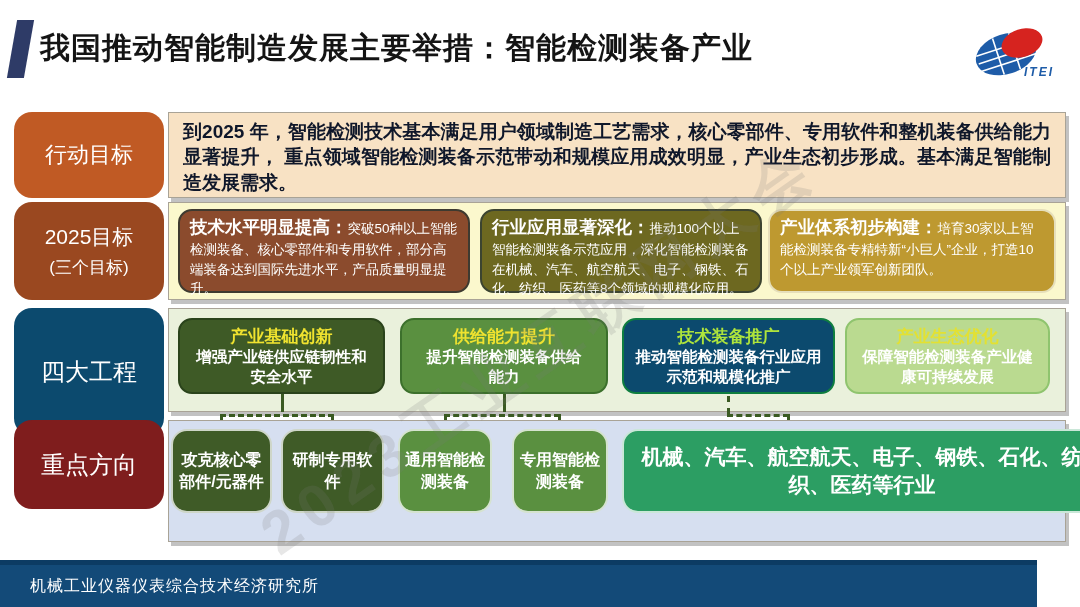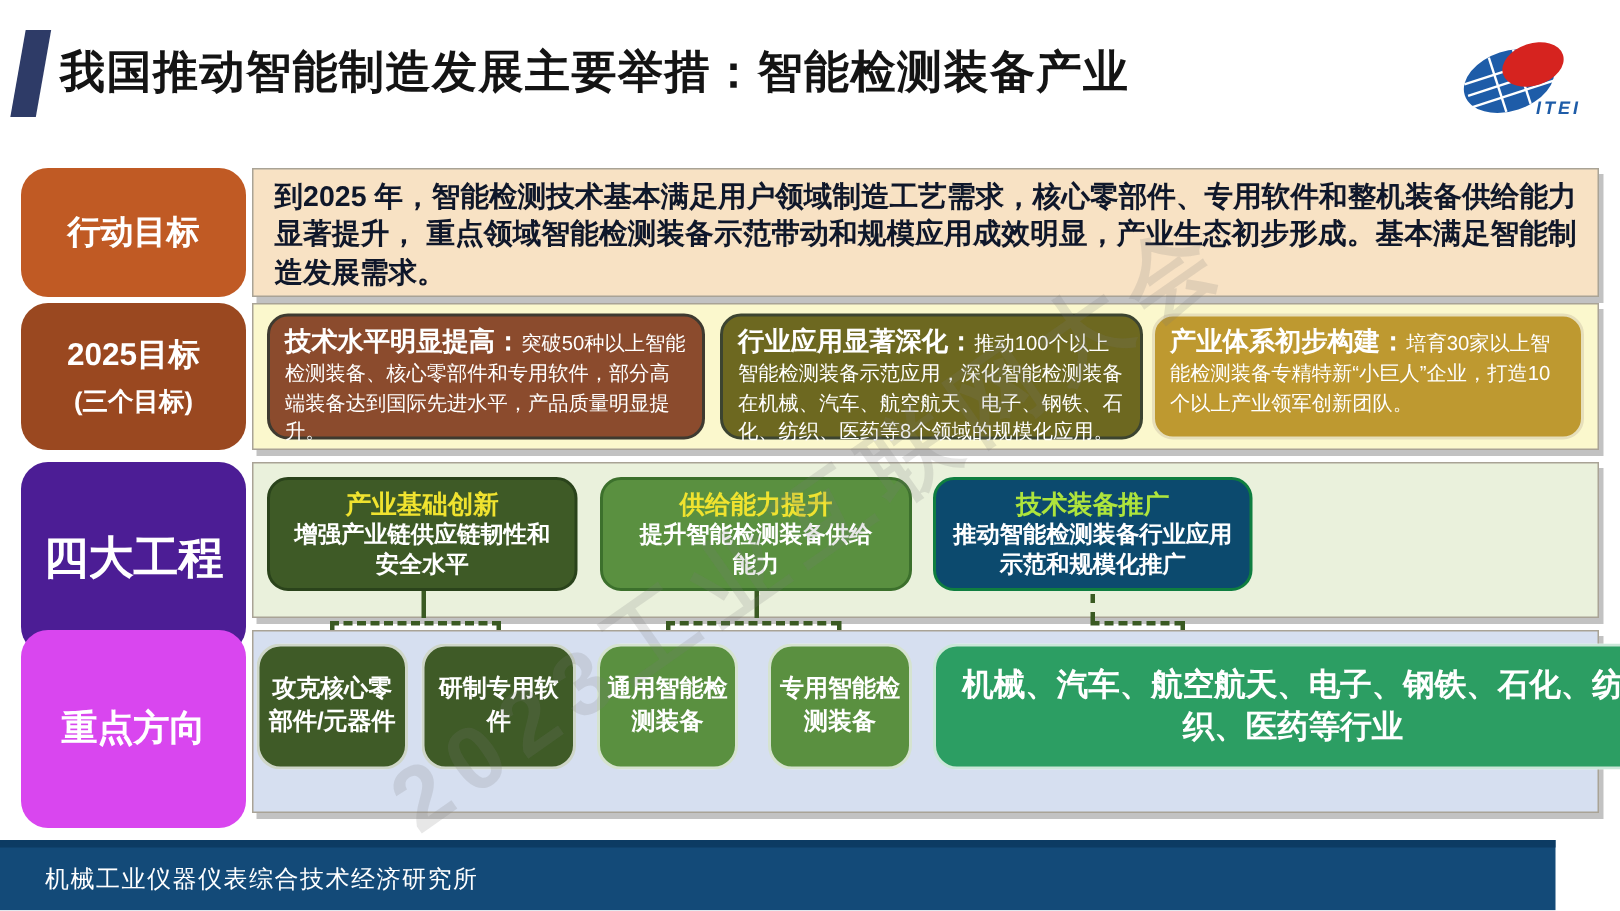--- a/index.html
+++ b/index.html
@@ -5,27 +5,27 @@
   html,body{margin:0;padding:0;background:#ffffff;}
   .slide{position:relative;width:1080px;height:607px;background:#ffffff;overflow:hidden;
          font-family:"Liberation Sans","DejaVu Sans",sans-serif;}
 
   
   .accent-bar{position:absolute;left:12px;top:20px;width:17px;height:58px;background:#2E3B67;transform:skewX(-10deg);}
   .slide-title{position:absolute;left:40px;top:28px;font-size:30px;font-weight:bold;color:#141414;letter-spacing:1px;white-space:nowrap;}
   .logo{position:absolute;left:958px;top:12px;width:110px;height:86px;}
 
   
-  .row-label{position:absolute;left:14px;width:150px;border-radius:18px;color:#fff;font-weight:bold;
+  .row-label{position:absolute;left:14px;width:150px;border-radius:18px;color:#fff;font-weight:normal;
              display:flex;flex-direction:column;align-items:center;justify-content:center;text-align:right;line-height:1.3;}
   .l1{top:112px;height:86px;background:#C05A24;font-size:22px;}
   .l2{top:202px;height:98px;background:#9A4820;font-size:21px;}
   .l2 .sub{font-size:17px;margin-top:6px;}
-  .l3{top:308px;height:128px;background:#4c1d95;font-size:30px;}
-  .l4{top:420px;height:132px;background:#d946ef;font-size:24px;}
+  .l3{top:308px;height:128px;background:#0c4a6e;font-size:24px;}
+  .l4{top:420px;height:89px;background:#7f1d1d;font-size:24px;}
 
   
   .panel{position:absolute;left:168px;width:898px;border:1px solid #a9a396;box-sizing:border-box;
          box-shadow:3px 4px 0 rgba(120,120,120,.45);}
   .p1{top:112px;height:86px;background:#F8E2C4;}
   .p2{top:202px;height:98px;background:#FBF8CD;}
   .p3{top:308px;height:104px;background:#EAF1DC;}
   .p4{top:420px;height:122px;background:#D6DFF0;}
 
   .p1-text{padding:6px 14px;font-size:19px;font-weight:bold;color:#0f172a;line-height:1.33;text-align:justify;}
@@ -130,20 +130,24 @@
     <div class="gb">增强产业链供应链韧性和安全水平</div>
   </div>
   <div class="gbox b32">
     <div class="gt">供给能力提升</div>
     <div class="gb">提升智能检测装备供给能力</div>
   </div>
   <div class="gbox b33">
     <div class="gt">技术装备推广</div>
     <div class="gb">推动智能检测装备行业应用示范和规模化推广</div>
   </div>
+  <div class="gbox b34">
+    <div class="gt">产业生态优化</div>
+    <div class="gb">保障智能检测装备产业健康可持续发展</div>
+  </div>
 
   <div class="cv" style="left:281px;top:394px;height:18px;"></div>
   <div class="chd" style="left:220px;top:414px;width:114px;"></div>
   <div class="cvd" style="left:220px;top:414px;height:15px;"></div>
   <div class="cvd" style="left:331px;top:414px;height:15px;"></div>
 
   <div class="cv" style="left:503px;top:394px;height:18px;"></div>
   <div class="chd" style="left:444px;top:414px;width:116px;"></div>
   <div class="cvd" style="left:444px;top:414px;height:15px;"></div>
   <div class="cvd" style="left:558px;top:414px;height:15px;"></div>

